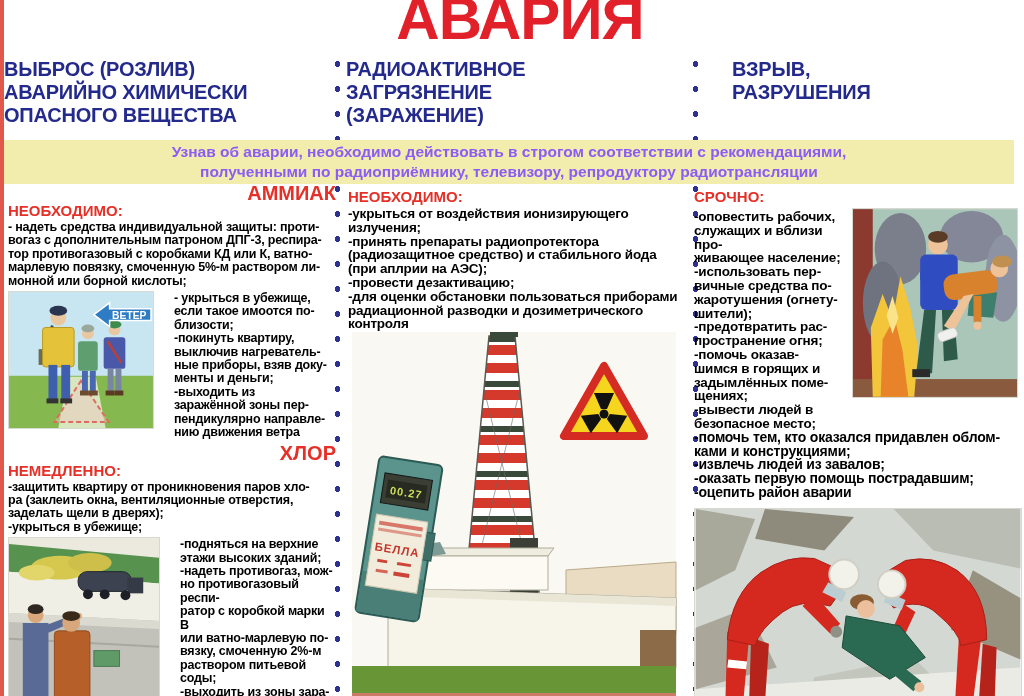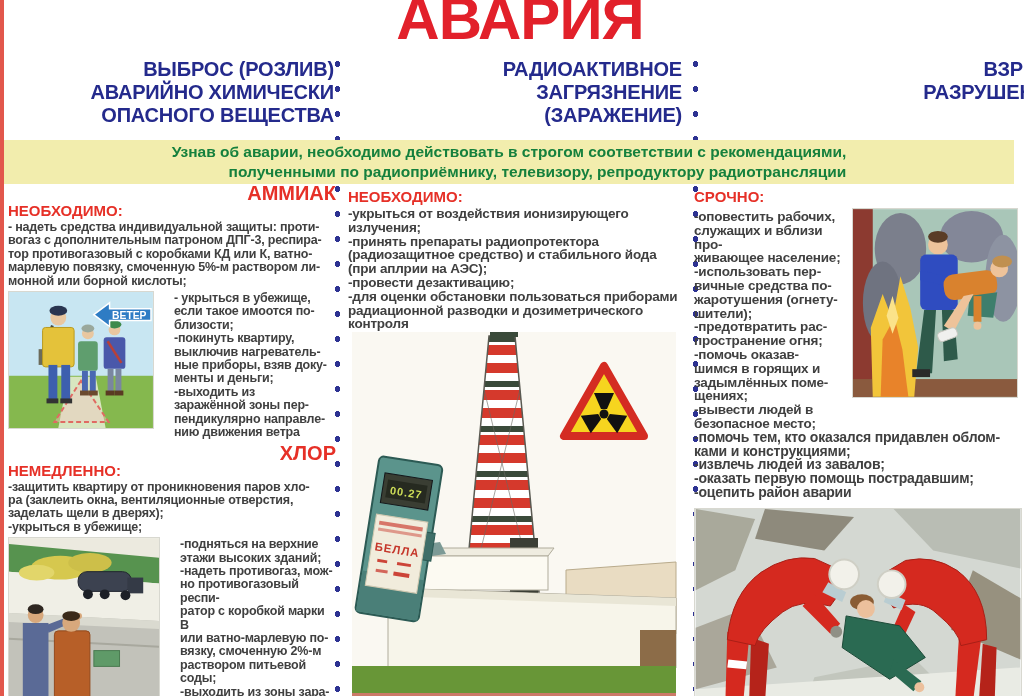--- a/index.html
+++ b/index.html
@@ -2,40 +2,40 @@
 <html><head>
 <meta charset="utf-8">
 <style>
   *{margin:0;padding:0;box-sizing:border-box}
   html,body{width:1024px;height:696px}
   body{position:relative;background:#fff;font-family:"Liberation Sans",sans-serif;font-weight:700;overflow:hidden}
   .edge-left{position:absolute;left:0;top:0;width:4px;height:696px;background:#e2574c}
   .title{position:absolute;top:-12px;left:8px;width:1024px;text-align:center;
          font-size:60px;line-height:62px;letter-spacing:-1px;color:#e2202a}
   .colhead{position:absolute;top:58px;color:#242a8c;font-size:20px;line-height:23px;
-           text-align:right;white-space:pre-line;letter-spacing:-0.2px}
+           text-align:left;white-space:pre-line;letter-spacing:-0.2px}
   .colhead.c1{left:4px;width:330px}
   .colhead.c2{left:346px;width:336px}
   .colhead.c3{left:732px;width:330px}
   .vsep{position:absolute;top:54px;width:7px;height:642px;z-index:1;
         background-image:radial-gradient(circle 3px at 3.5px 10px,#2d3292 2.9px,rgba(0,0,0,0) 3px);
         background-size:7px 25px;background-repeat:repeat-y}
   .vsep.s1{left:334px}
   .vsep.s2{left:692px}
   .banner{position:absolute;left:4px;top:140px;width:1010px;height:44px;background:#f2edad;z-index:3;
           display:flex;align-items:center;justify-content:center}
-  .banner p{color:#15803d;font-size:15.5px;line-height:20px;text-align:right;white-space:pre-line}
+  .banner p{color:#8b5cf6;font-size:15.5px;line-height:20px;text-align:center;white-space:pre-line}
   .col{position:absolute;z-index:2}
   .col-left{left:8px;top:184px;width:328px}
   .col-mid{left:348px;top:188px;width:332px}
   .col-right{left:694px;top:188px;width:328px}
   .sec-title{text-align:right;color:#e63027;font-size:20px;line-height:18px}
   .sec-title.chl{margin-top:4px}
   .red-label{color:#e63027;font-size:15px;line-height:16px;margin-top:1px}
-  .body{color:#404040;white-space:pre-line;letter-spacing:-0.2px}
+  .body{color:#000000;white-space:pre-line;letter-spacing:-0.2px}
   .small{font-size:12.5px;line-height:13.4px;margin-top:2px}
   .med{font-size:13.5px;line-height:13.8px;margin-top:2px}
   .rest{font-size:14px;line-height:13.8px;margin-top:0}
   .row{display:flex;margin-top:3px;align-items:flex-start}
   .row .illus{flex:0 0 auto}
   .row .side{flex:1 1 auto;padding-left:20px;margin-top:1px}
   .illus{display:block;background:#fff;border:1px solid #d8d8d0}
   .mid-illus{position:absolute;left:350px;top:332px;z-index:2;border:none}
   svg text{font-family:"Liberation Sans",sans-serif;font-weight:700}
 </style>

